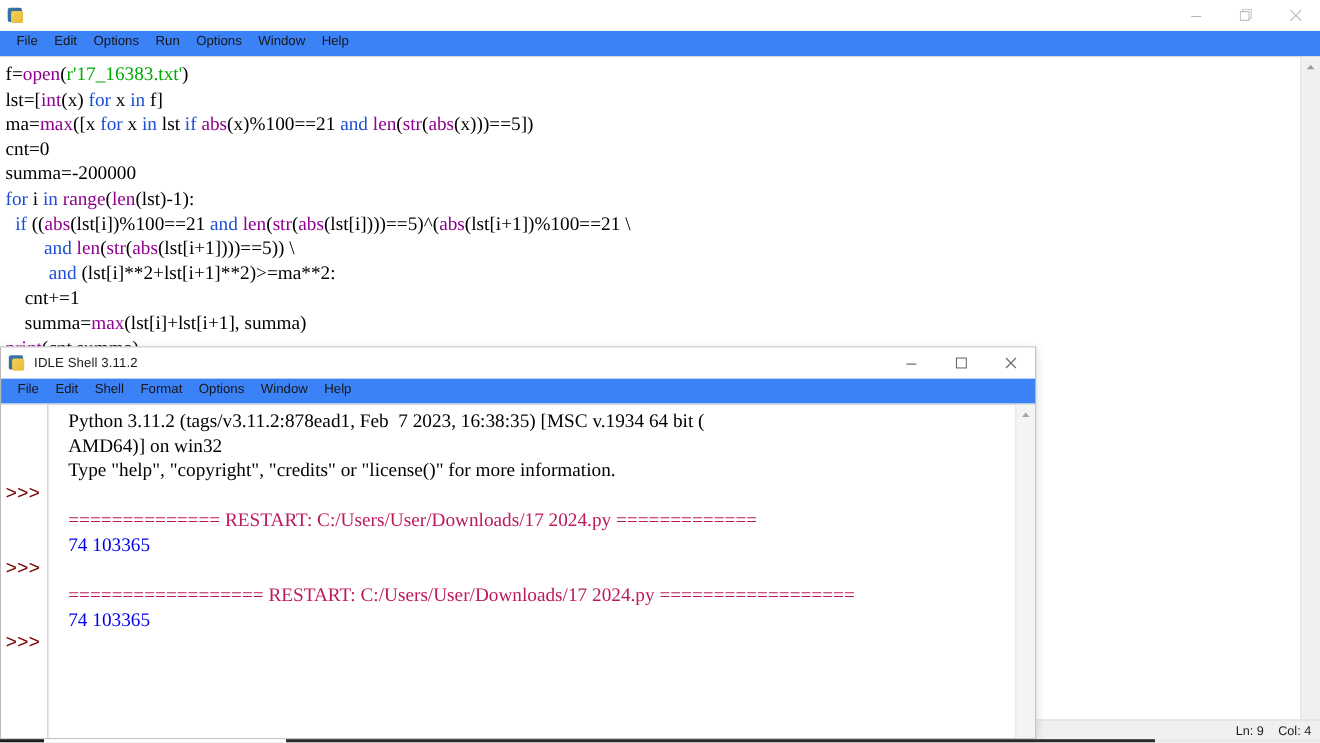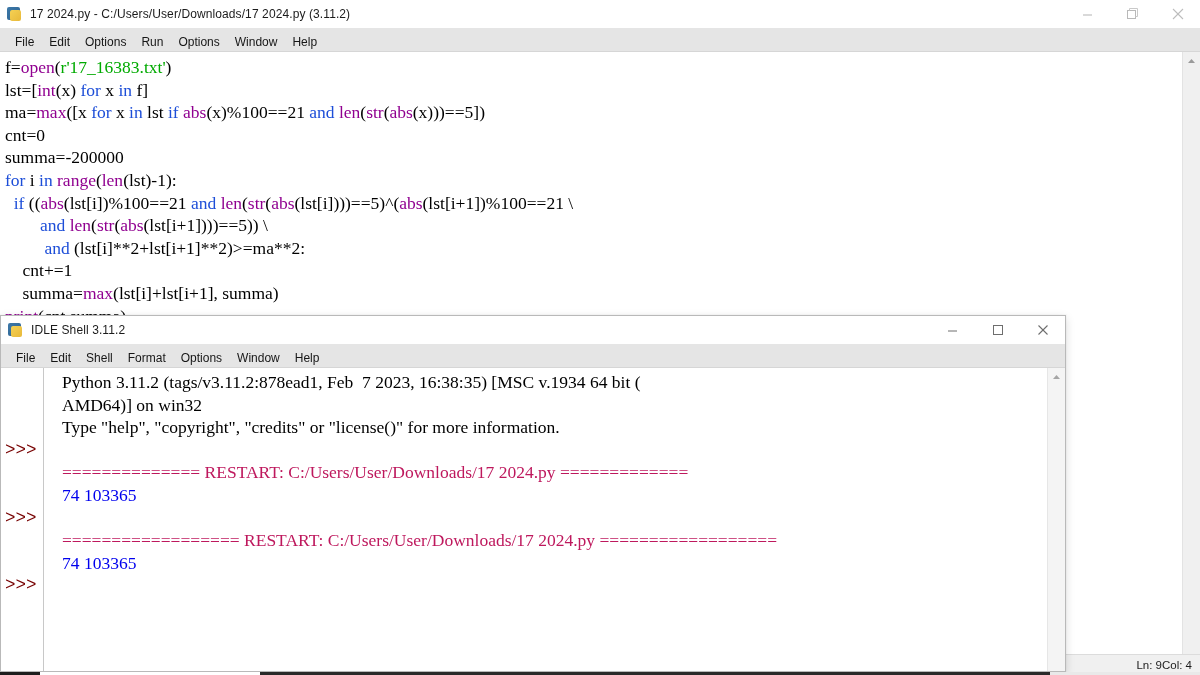--- a/index.html
+++ b/index.html
@@ -64,23 +64,23 @@
     width: 45px;
     height: 28px;
     display: flex;
     align-items: center;
     justify-content: center;
   }
   .winbtn svg { display: block; }
 
   .menubar {
     height: 23px;
-    background: #e5e5e5;
-    display: flex;
-    align-items: flex-end;
+    background: #3b82f6;
+    display: flex;
+    align-items: flex-start;
     padding-left: 8px;
     box-sizing: border-box;
   }
   .menuitem {
     font-size: 12px;
     color: #161616;
     padding: 2px 8px 2px 7px;
     white-space: nowrap;
   }
 
@@ -152,28 +152,29 @@
     border-top: 1px solid #dcdcdc;
     display: flex;
     align-items: center;
     justify-content: flex-end;
     box-sizing: border-box;
     padding-right: 8px;
   }
   #editor-statusbar .stat {
     font-size: 11.5px;
     color: #1c1c1c;
+    margin-left: 13px;
     white-space: nowrap;
   }
 
   
   #shell-window {
     left: 0;
     top: 315px;
-    width: 1066px;
+    width: 942px;
     height: 357px;
     background: #ffffff;
     border: 1px solid #b9b9b9;
     box-shadow: 0 0 0 1px rgba(0,0,0,0.02), 0 3px 9px rgba(0,0,0,0.14);
     box-sizing: border-box;
   }
   #shell-titlebar {
     border-bottom: none;
   }
   #shell-body {
@@ -246,21 +247,20 @@
 
 <div id="root">
 
   <div class="window" id="editor-window">
 
     <div class="titlebar" id="editor-titlebar">
       <span class="title-icon">
         <span class="pg-back"></span>
           <span class="pg-front"></span>
       </span>
-      <span class="title-text">17 2024.py - C:/Users/User/Downloads/17 2024.py (3.11.2)</span>
 
       <div class="winbtns">
         <div class="winbtn">
           <svg width="11" height="11" viewBox="0 0 11 11">
               <line x1="1" y1="6" x2="10" y2="6" stroke="#b3b3b3" stroke-width="1"></line>
             </svg>
         </div>
         <div class="winbtn">
           <svg width="12" height="12" viewBox="0 0 12 12">
             <rect x="0.5" y="2.5" width="8" height="8" fill="none" stroke="#b9b9b9" stroke-width="1"></rect>

